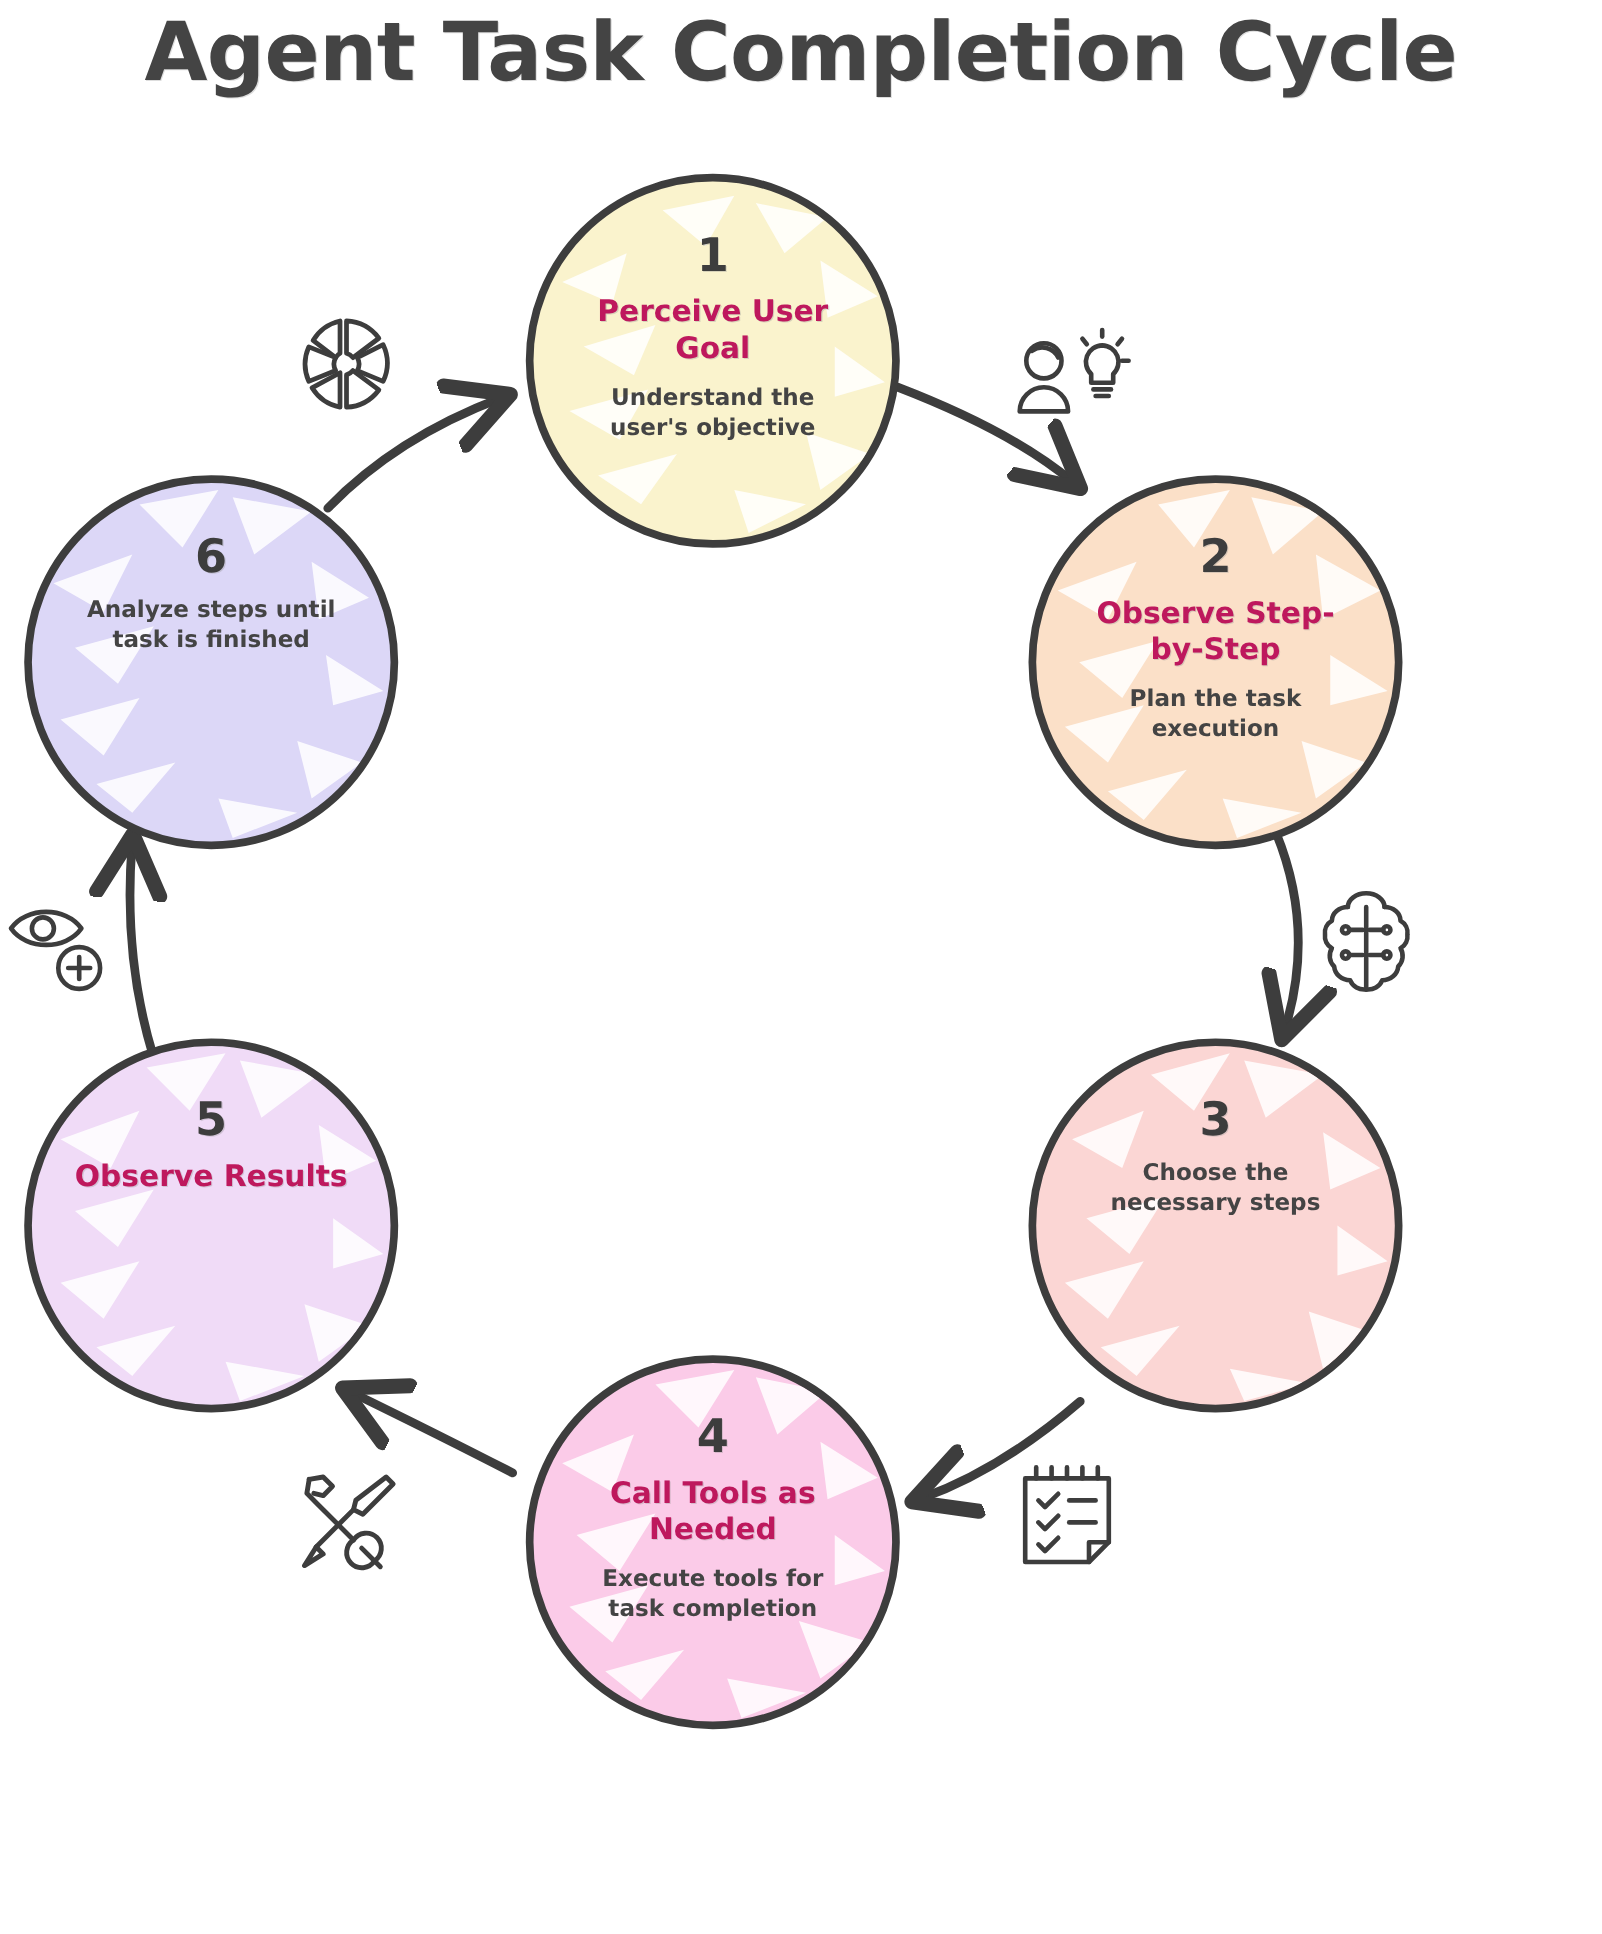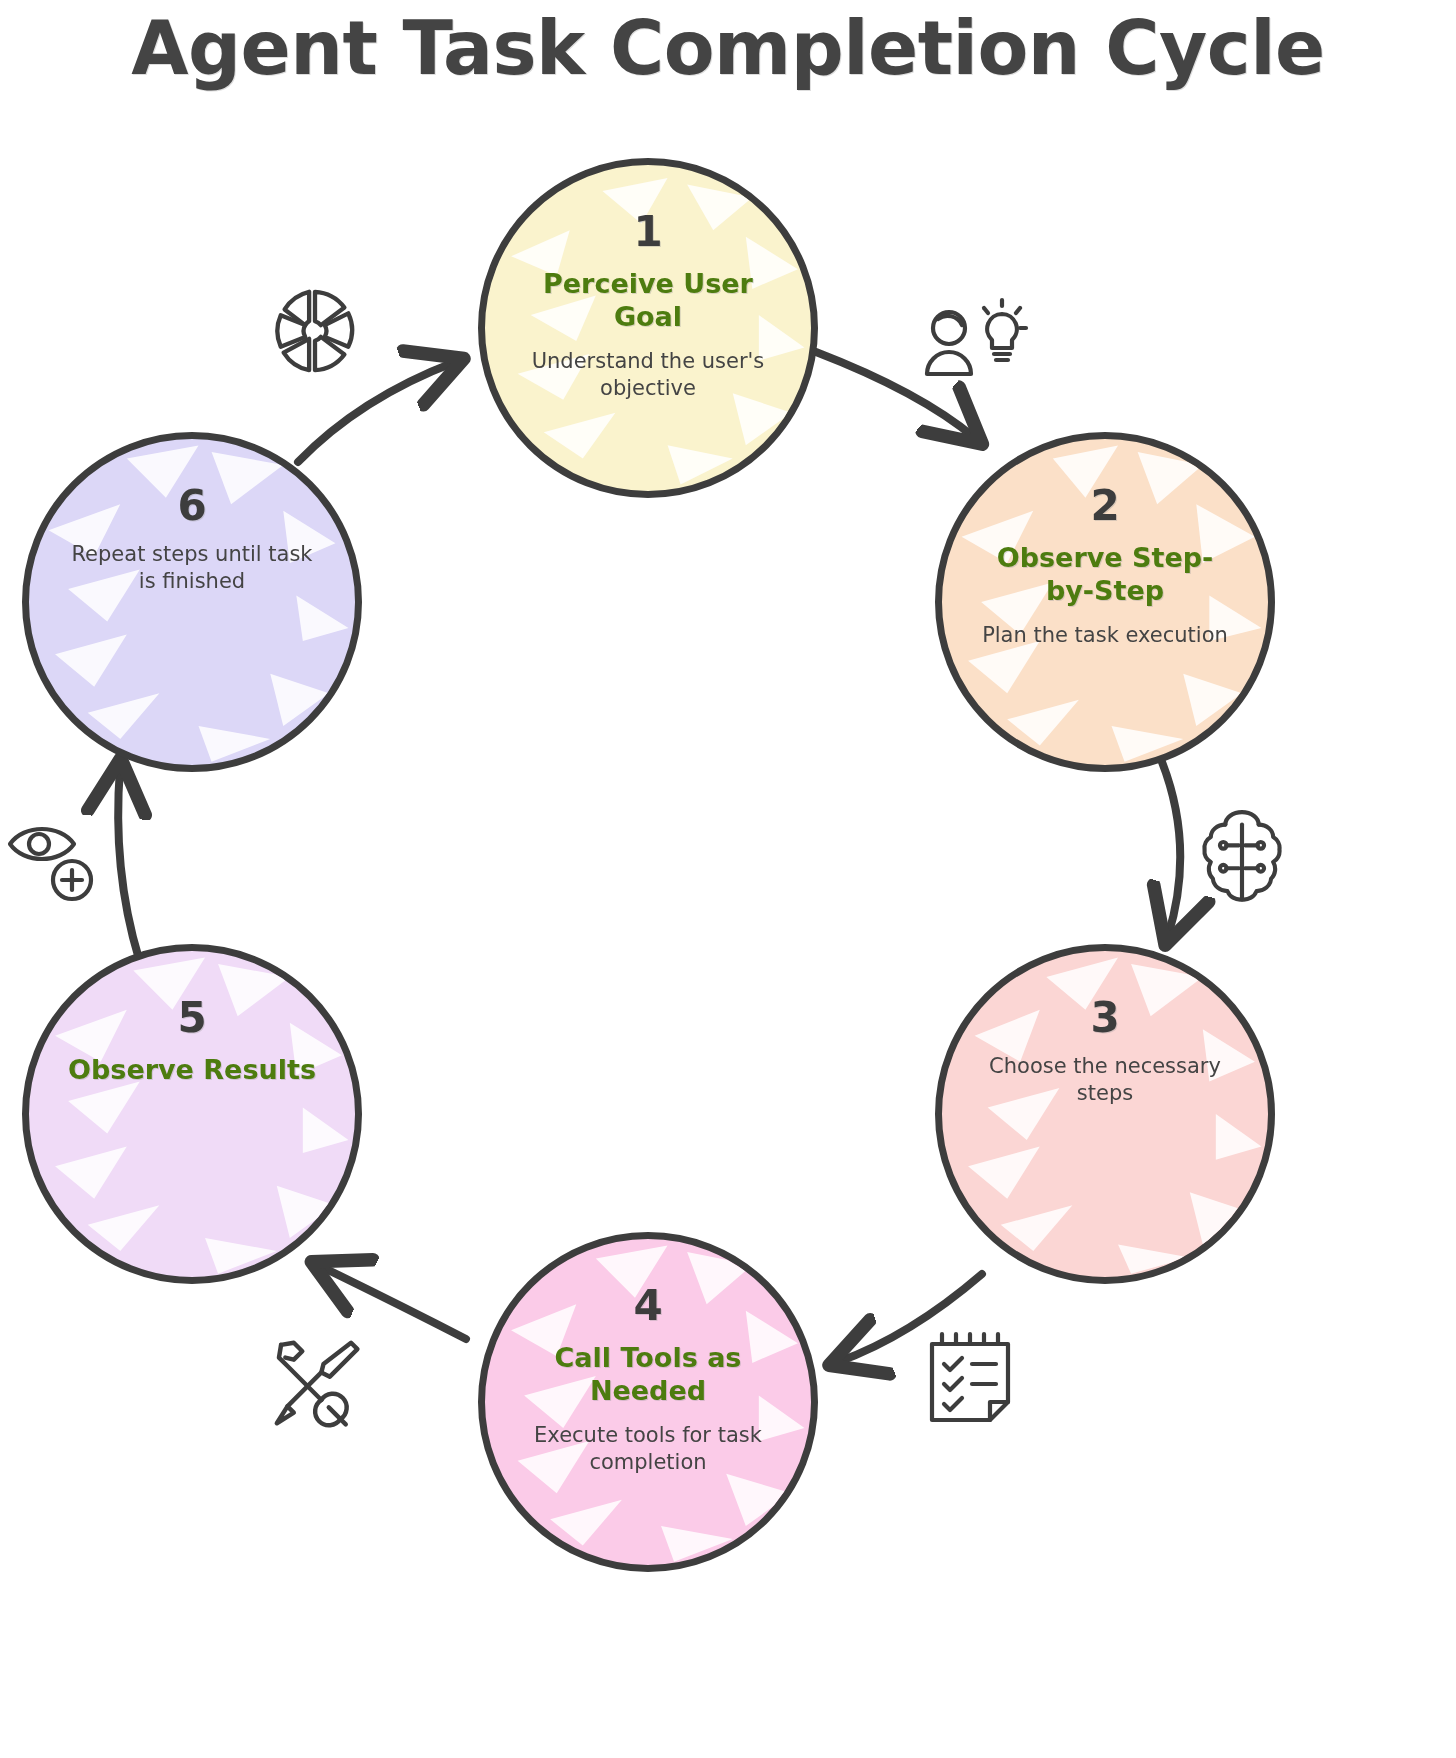--- a/index.html
+++ b/index.html
@@ -69,29 +69,29 @@
     font-weight: bold;
     color: #3d3d3d;
     line-height: 1;
     margin-bottom: 14px;
     text-shadow: 1px 1px 0 rgba(150,150,150,0.35);
   }
   .node-title {
     font-family: "DejaVu Sans", sans-serif;
     font-size: 27px;
     font-weight: bold;
-    color: #4d7c0f;
+    color: #be185d;
     line-height: 1.24;
     margin-bottom: 14px;
     text-shadow: 1px 1px 0 rgba(150,150,150,0.35);
   }
   .node-desc {
     font-family: "DejaVu Sans", sans-serif;
     font-size: 21px;
-    font-weight: normal;
+    font-weight: bold;
     color: #444444;
     line-height: 1.3;
   }
   .hatch {
     position: absolute;
     left: 0; top: 0; right: 0; bottom: 0;
     z-index: 1;
     border-radius: 50%;
   }
   .icon-wrap {
@@ -244,21 +244,21 @@
         <path d="M30,6 L52,2 L42,18 Z"></path>
           <path d="M56,4 L78,8 L62,20 Z"></path>
         <path d="M78,22 L94,32 L80,38 Z"></path>
           <path d="M82,48 L98,58 L84,62 Z"></path>
         <path d="M74,72 L92,78 L78,88 Z"></path>
           <path d="M52,88 L74,92 L56,99 Z"></path>
       </g>
     </svg>
     <div class="node-inner">
       <div class="node-num">6</div>
-      <div class="node-desc">Repeat steps until task is finished</div>
+      <div class="node-desc">Analyze steps until task is finished</div>
     </div>
   </div>
 
   <div class="icon-wrap" style="left:266px; top:282px; width:98px; height:98px;">
     <svg viewBox="0 0 100 100" width="98" height="98">
       <g fill="none" stroke="#3d3d3d" stroke-width="4.4" stroke-linejoin="round" stroke-linecap="round">
         <path d="M50,10 A40,40 0 0,1 80,26 L56,44 A12,12 0 0,0 50,40 Z"></path>
         <path d="M84,32 A40,40 0 0,1 84,66 L60,56 A12,12 0 0,0 60,44 Z"></path>
         <path d="M80,74 A40,40 0 0,1 50,90 L50,60 A12,12 0 0,0 56,56 Z"></path>
         <path d="M44,90 A40,40 0 0,1 18,72 L44,58 A12,12 0 0,0 44,60 Z"></path>

